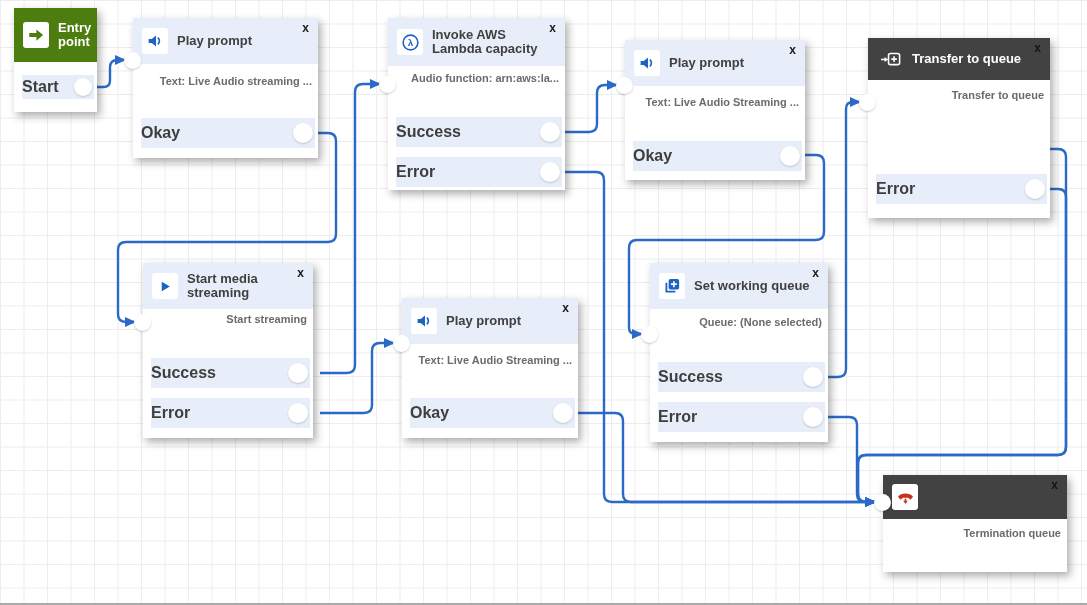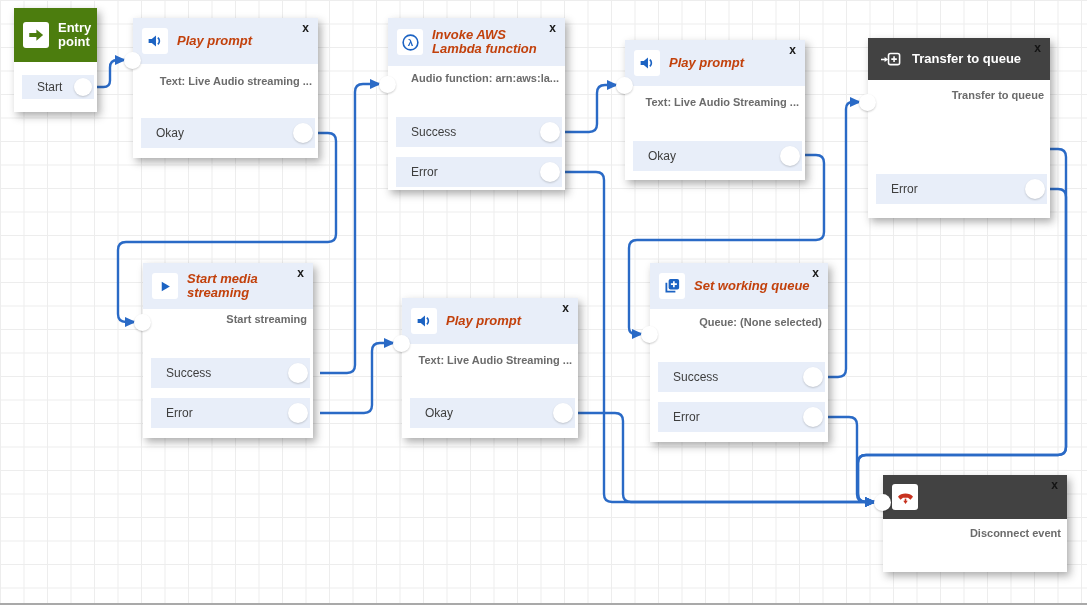--- a/index.html
+++ b/index.html
@@ -13,30 +13,30 @@
   #bottom-edge{position:absolute;left:0;bottom:0;width:100%;height:2px;background:#a9a9a9;z-index:4;}
   .node{position:absolute;background:#fff;z-index:2;box-shadow:3px 4px 8px rgba(40,40,40,.38);}
   .hdr{display:flex;align-items:center;gap:9px;padding:0 9px;box-sizing:border-box;position:relative;}
   .hdr.light{background:#e8eef9;}
   .hdr.dark{background:#424242;}
   .hdr.green{background:#4c7d0e;}
   .iconbox{width:26px;height:26px;background:#fff;border-radius:3px;display:flex;
     align-items:center;justify-content:center;flex:0 0 auto;}
   .iconbare{width:26px;height:22px;display:flex;align-items:center;justify-content:center;flex:0 0 auto;}
   .title{font-size:13px;font-weight:bold;line-height:14px;}
-  .hdr.light .title{color:#c2410c;font-style:italic;}
+  .hdr.light .title{color:#404040;}
   .hdr.dark .title{color:#ffffff;}
   .hdr.green .title{color:#ffffff;}
   .close{position:absolute;top:4px;right:9px;font-size:12px;font-weight:bold;color:#1a1a1a;
     line-height:12px;cursor:pointer;}
   .hdr.dark .close{color:#141414;}
   .btext{position:absolute;left:12px;right:6px;font-size:11px;font-weight:bold;color:#6b6b6b;
     white-space:nowrap;overflow:hidden;text-align:right;}
   .row{position:absolute;left:8px;right:3px;background:#e8eef9;display:flex;align-items:center;}
-  .rowlabel{font-size:12px;font-weight:normal;color:#3e3e3e;padding-left:15px;}
+  .rowlabel{font-size:16px;font-weight:bold;color:#3e3e3e;padding-left:0;}
   .outc{position:absolute;right:2px;top:50%;margin-top:-10px;width:20px;height:20px;
     border-radius:50%;background:#fff;box-shadow:0 1px 2px rgba(0,0,0,.18);}
   .outc.small{width:18px;height:18px;margin-top:-9px;}
   .inc{position:absolute;width:17px;height:17px;border-radius:50%;background:#fff;
     box-shadow:0 1px 2px rgba(0,0,0,.2);z-index:3;}
 </style>
 </head>
 <body>
 
 <div id="stage">
@@ -93,21 +93,21 @@
       <span class="inc" style="left: -9px; top: 34px;"></span>
     </div>
     <div class="node" style="left: 388px; top: 18px; width: 177px; height: 172px;">
       <div class="hdr light" style="height: 48px;">
         <span class="iconbox">
           <svg viewBox="0 0 24 24" width="19" height="19">
             <circle cx="12" cy="12" r="9.3" fill="none" stroke="#1c63c3" stroke-width="2"></circle>
             <text x="12" y="16.2" text-anchor="middle" font-size="12.5" font-weight="bold" fill="#1c63c3">λ</text>
           </svg>
         </span>
-        <span class="title">Invoke AWS Lambda function</span>
+        <span class="title">Invoke AWS Lambda capacity</span>
         <span class="close">x</span>
       </div>
       <div class="btext" style="top: 54px;">Audio function: arn:aws:la...</div>
       <div class="row" style="top: 99px; height: 30px;">
         <span class="rowlabel">Success</span>
         <span class="outc"></span>
       </div>
       <div class="row" style="top: 139px; height: 30px;">
         <span class="rowlabel">Error</span>
         <span class="outc"></span>
@@ -218,16 +218,16 @@
       <div class="hdr dark" style="height: 44px;">
         <span class="iconbox">
           <svg viewBox="0 0 24 24" width="19" height="19">
             <path d="M2.5 11.2C6.5 5.6 17.5 5.6 21.5 11.2l-3.2 3.5-3.1-2.3H8.8l-3.1 2.3z" fill="#c7321f"></path>
             <path d="M12 13.4v3.2" stroke="#c7321f" stroke-width="2"></path>
             <path d="M9.2 16l2.8 4.3 2.8-4.3z" fill="#c7321f"></path>
           </svg>
         </span>
         <span class="close">x</span>
       </div>
-      <div class="btext" style="top: 52px;">Disconnect event</div>
+      <div class="btext" style="top: 52px;">Termination queue</div>
       <span class="inc" style="left: -9px; top: 19px;"></span>
     </div>
   </div>
 
 </body></html>

